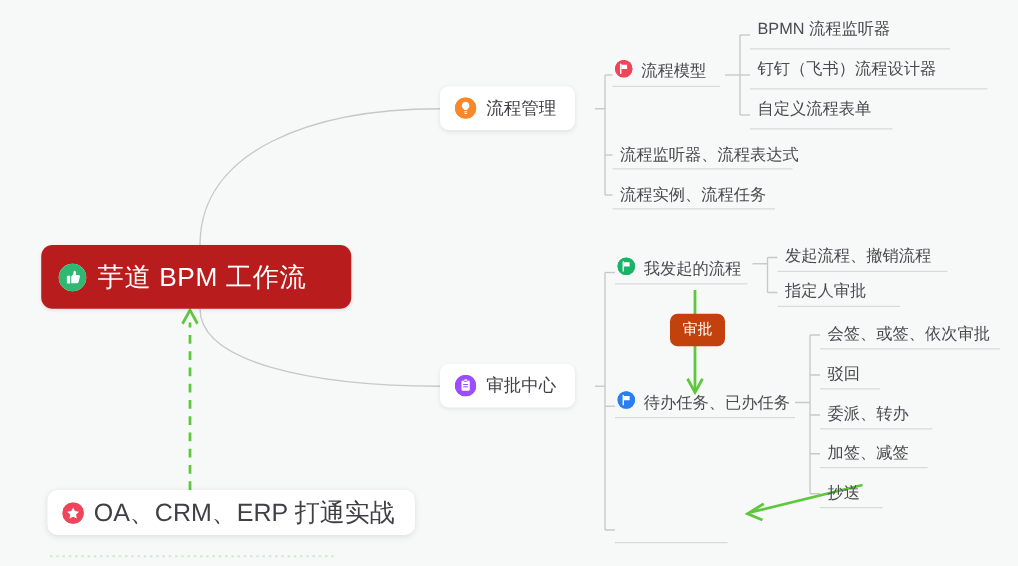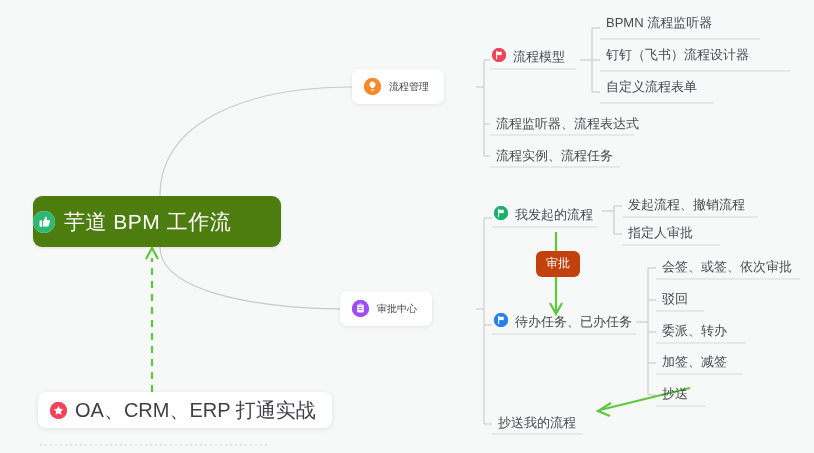--- a/index.html
+++ b/index.html
@@ -18,23 +18,24 @@
     position: absolute; left: 0; top: 0;
     width: 814px; height: 453px;
     pointer-events: none;
   }
 
   
   .root-node {
     position: absolute;
     left: 33px; top: 196px;
     width: 248px; height: 51px;
-    background: #4d7c0f;
+    background: #b91c1c;
     border-radius: 9px;
     display: flex; align-items: center;
+    padding-left: 14px;
     box-shadow: 0 1px 3px rgba(0,0,0,0.10);
     z-index: 5;
   }
   .root-label {
     color: #ffffff;
     font-size: 21px;
     letter-spacing: 0.5px;
     margin-left: 9px;
     white-space: nowrap;
   }
@@ -44,27 +45,27 @@
     position: absolute;
     height: 35px;
     background: #ffffff;
     border-radius: 7px;
     display: flex; align-items: center;
     padding: 0 15px 0 12px;
     box-shadow: 0 1px 4px rgba(0,0,0,0.09);
     z-index: 5;
   }
   .branch-label {
-    font-size: 10px;
+    font-size: 14px;
     color: #3f3f46;
     margin-left: 8px;
     white-space: nowrap;
   }
   #branch-process  { left: 352px; top: 69px; }
-  #branch-approval { left: 340px; top: 291px; font-family: Liberation Mono, monospace; }
+  #branch-approval { left: 352px; top: 291px; font-family: Liberation Mono, monospace; }
 
   
   .note-card {
     position: absolute;
     left: 38px; top: 392px;
     height: 36px;
     background: #ffffff;
     border-radius: 8px;
     display: flex; align-items: center;
     padding: 0 16px 0 12px;
@@ -285,21 +286,20 @@
     <span class="ic ic-flag blue">
       <svg viewBox="0 0 14 14" width="14" height="14">
         <circle cx="7" cy="7" r="7" fill="#2a7ff0"></circle>
         <path d="M4.6 3.3v7.4" stroke="#fff" stroke-width="1.1" stroke-linecap="round"></path>
         <path d="M5.1 3.8h4.6v3.3H5.1z" fill="#fff"></path>
       </svg>
     </span>
     <span class="leaf-text">待办任务、已办任务</span>
   </div>
 
-  <div class="leaf" style="left:494px; top:412px;">抄送我的流程</div>
 
   <div class="leaf" style="left:624px; top:194px;">发起流程、撤销流程</div>
 
   <div class="leaf" style="left:624px; top:222px;">指定人审批</div>
 
   <div class="leaf" style="left:658px; top:256px;">会签、或签、依次审批</div>
 
   <div class="leaf" style="left:658px; top:288px;">驳回</div>
 
   <div class="leaf" style="left:658px; top:320px;">委派、转办</div>

